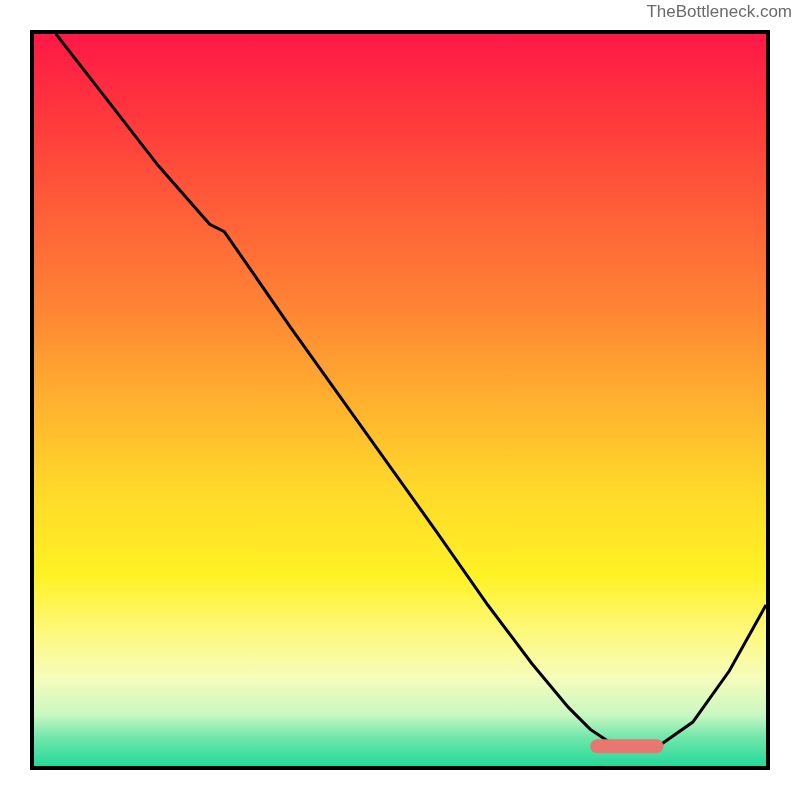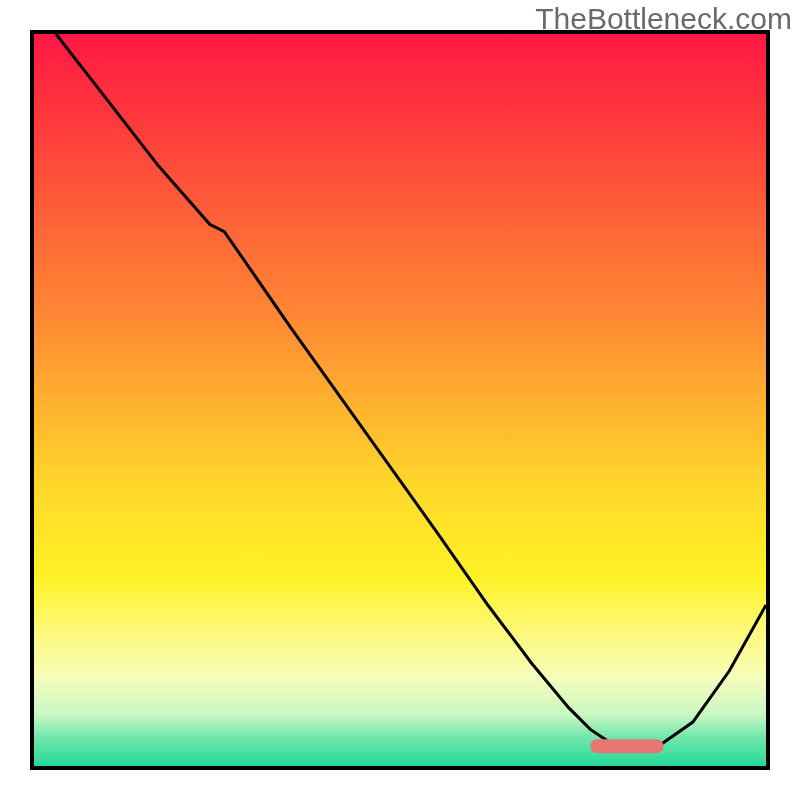--- a/index.html
+++ b/index.html
@@ -13,21 +13,21 @@
   }
   .container {
     position: relative;
     width: 800px;
     height: 800px;
   }
   .watermark {
     position: absolute;
     top: 2px;
     right: 8px;
-    font-size: 30px;
+    font-size: 17px;
     color: #6a6a6a;
     font-weight: normal;
     z-index: 10;
   }
   .plot-area {
     position: absolute;
     top: 30px;
     left: 30px;
     width: 740px;
     height: 740px;

